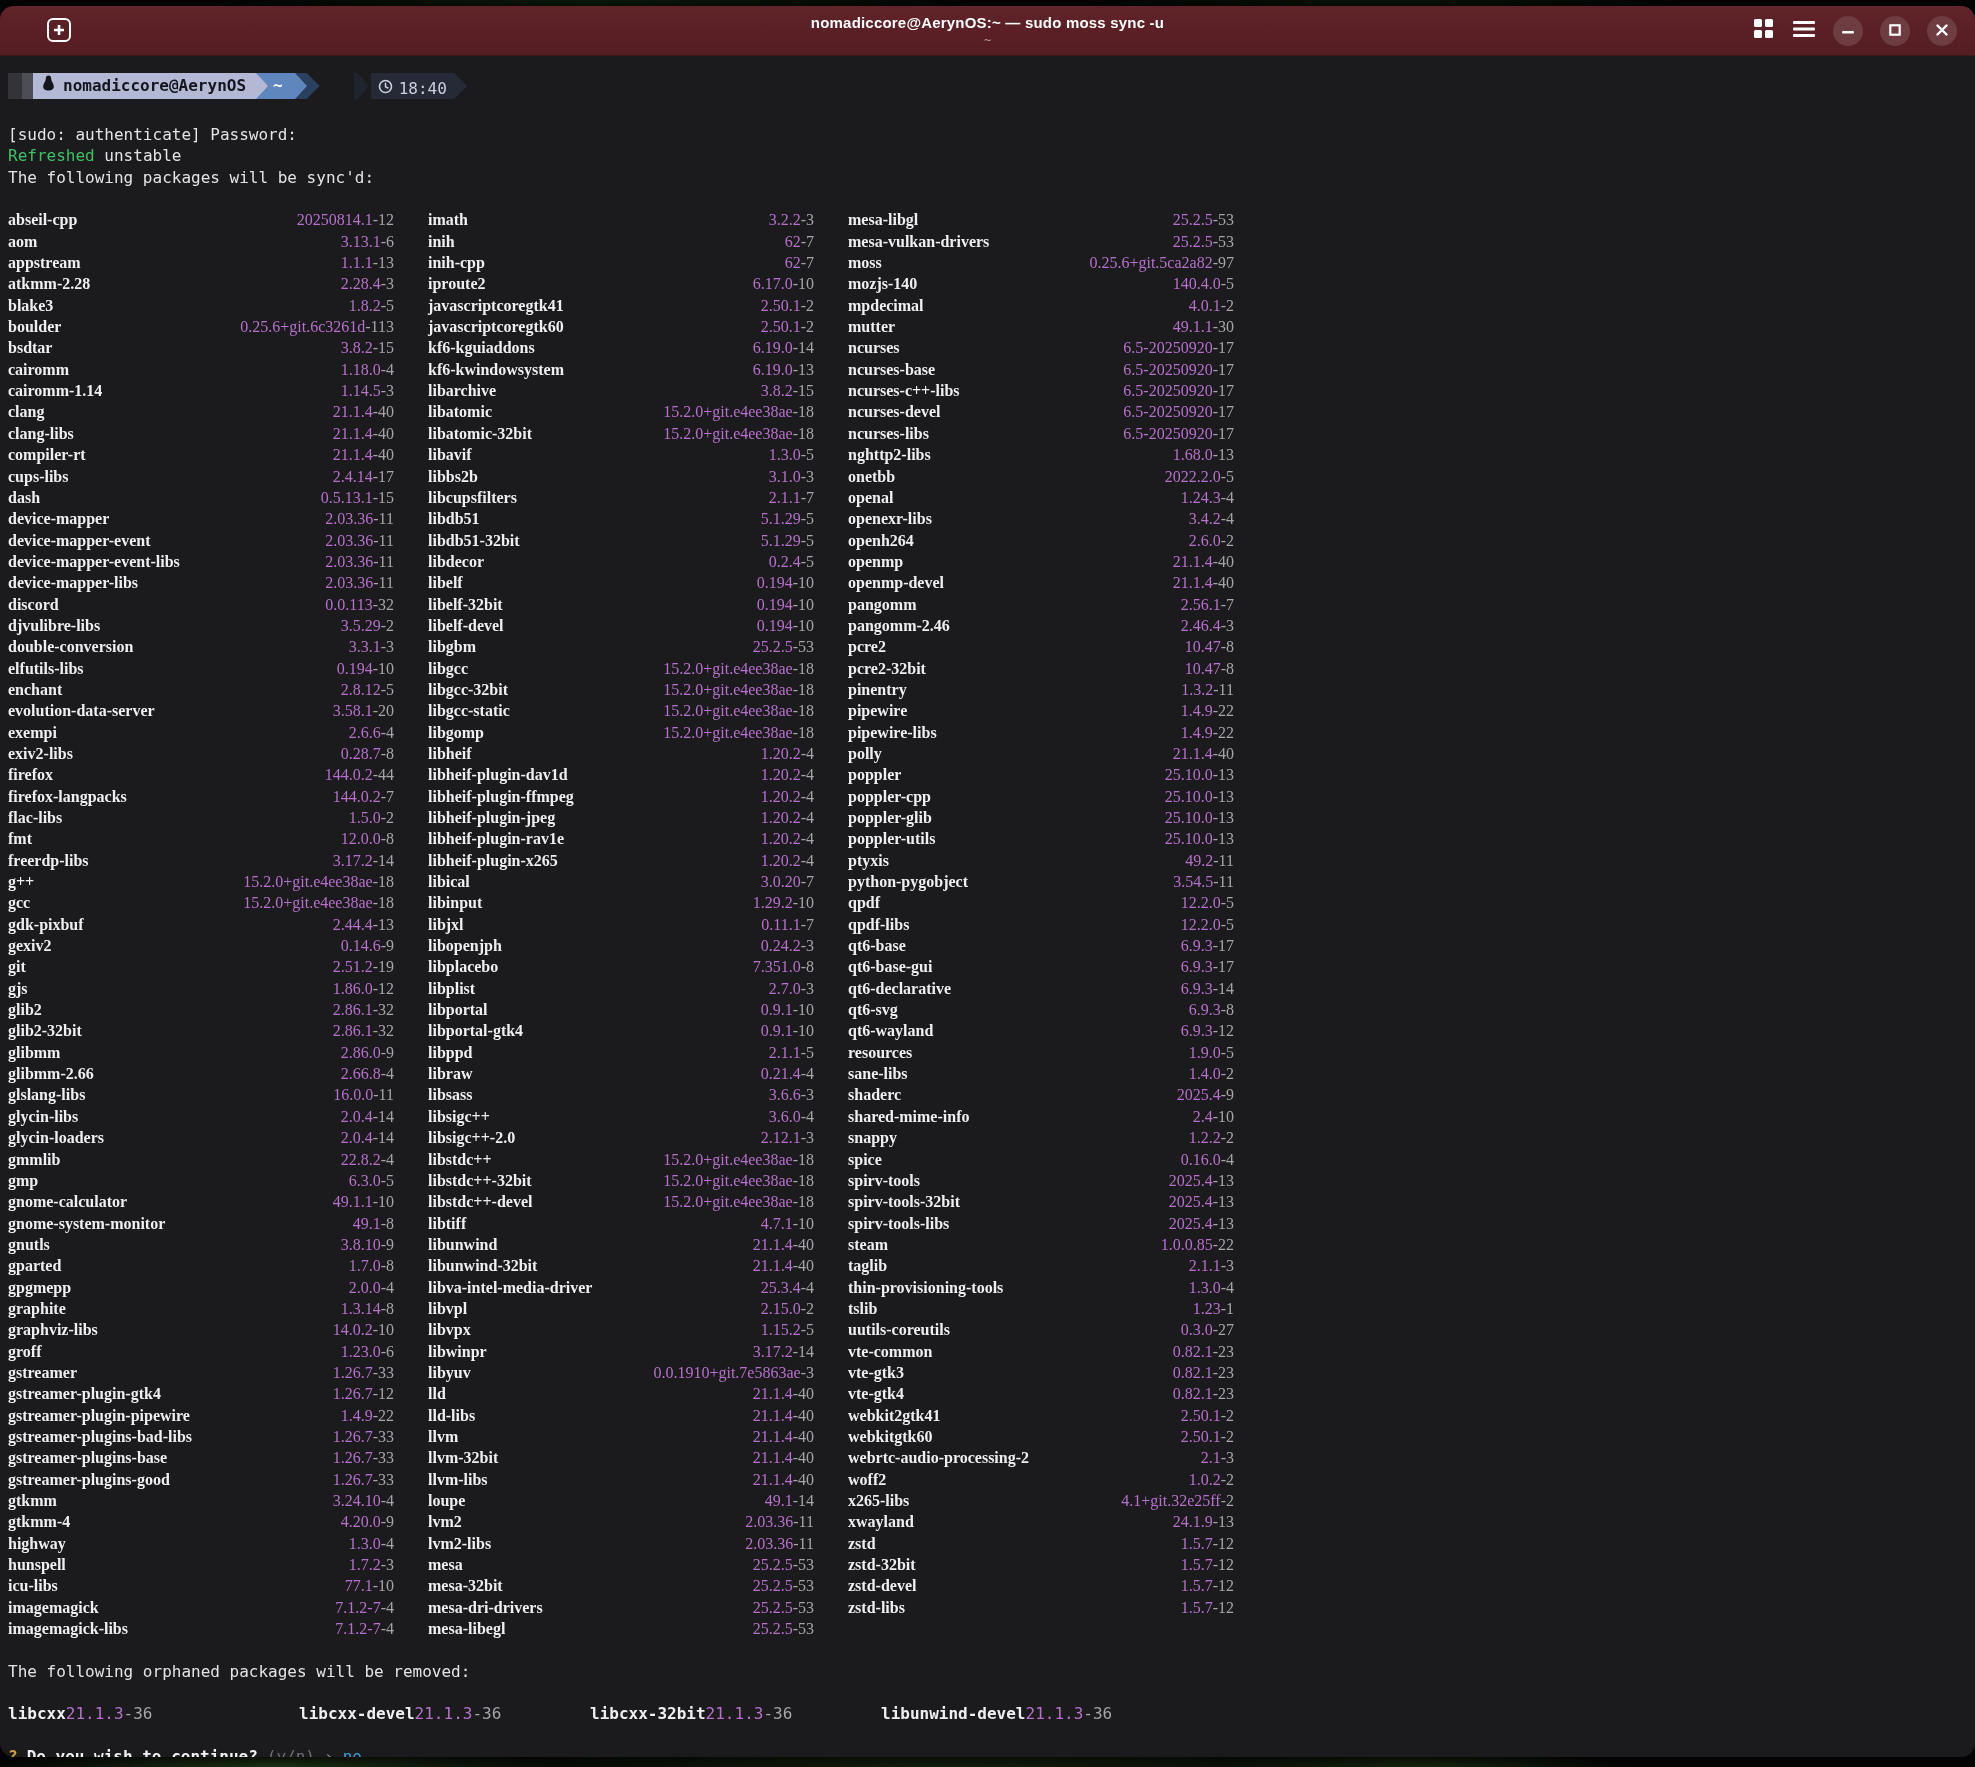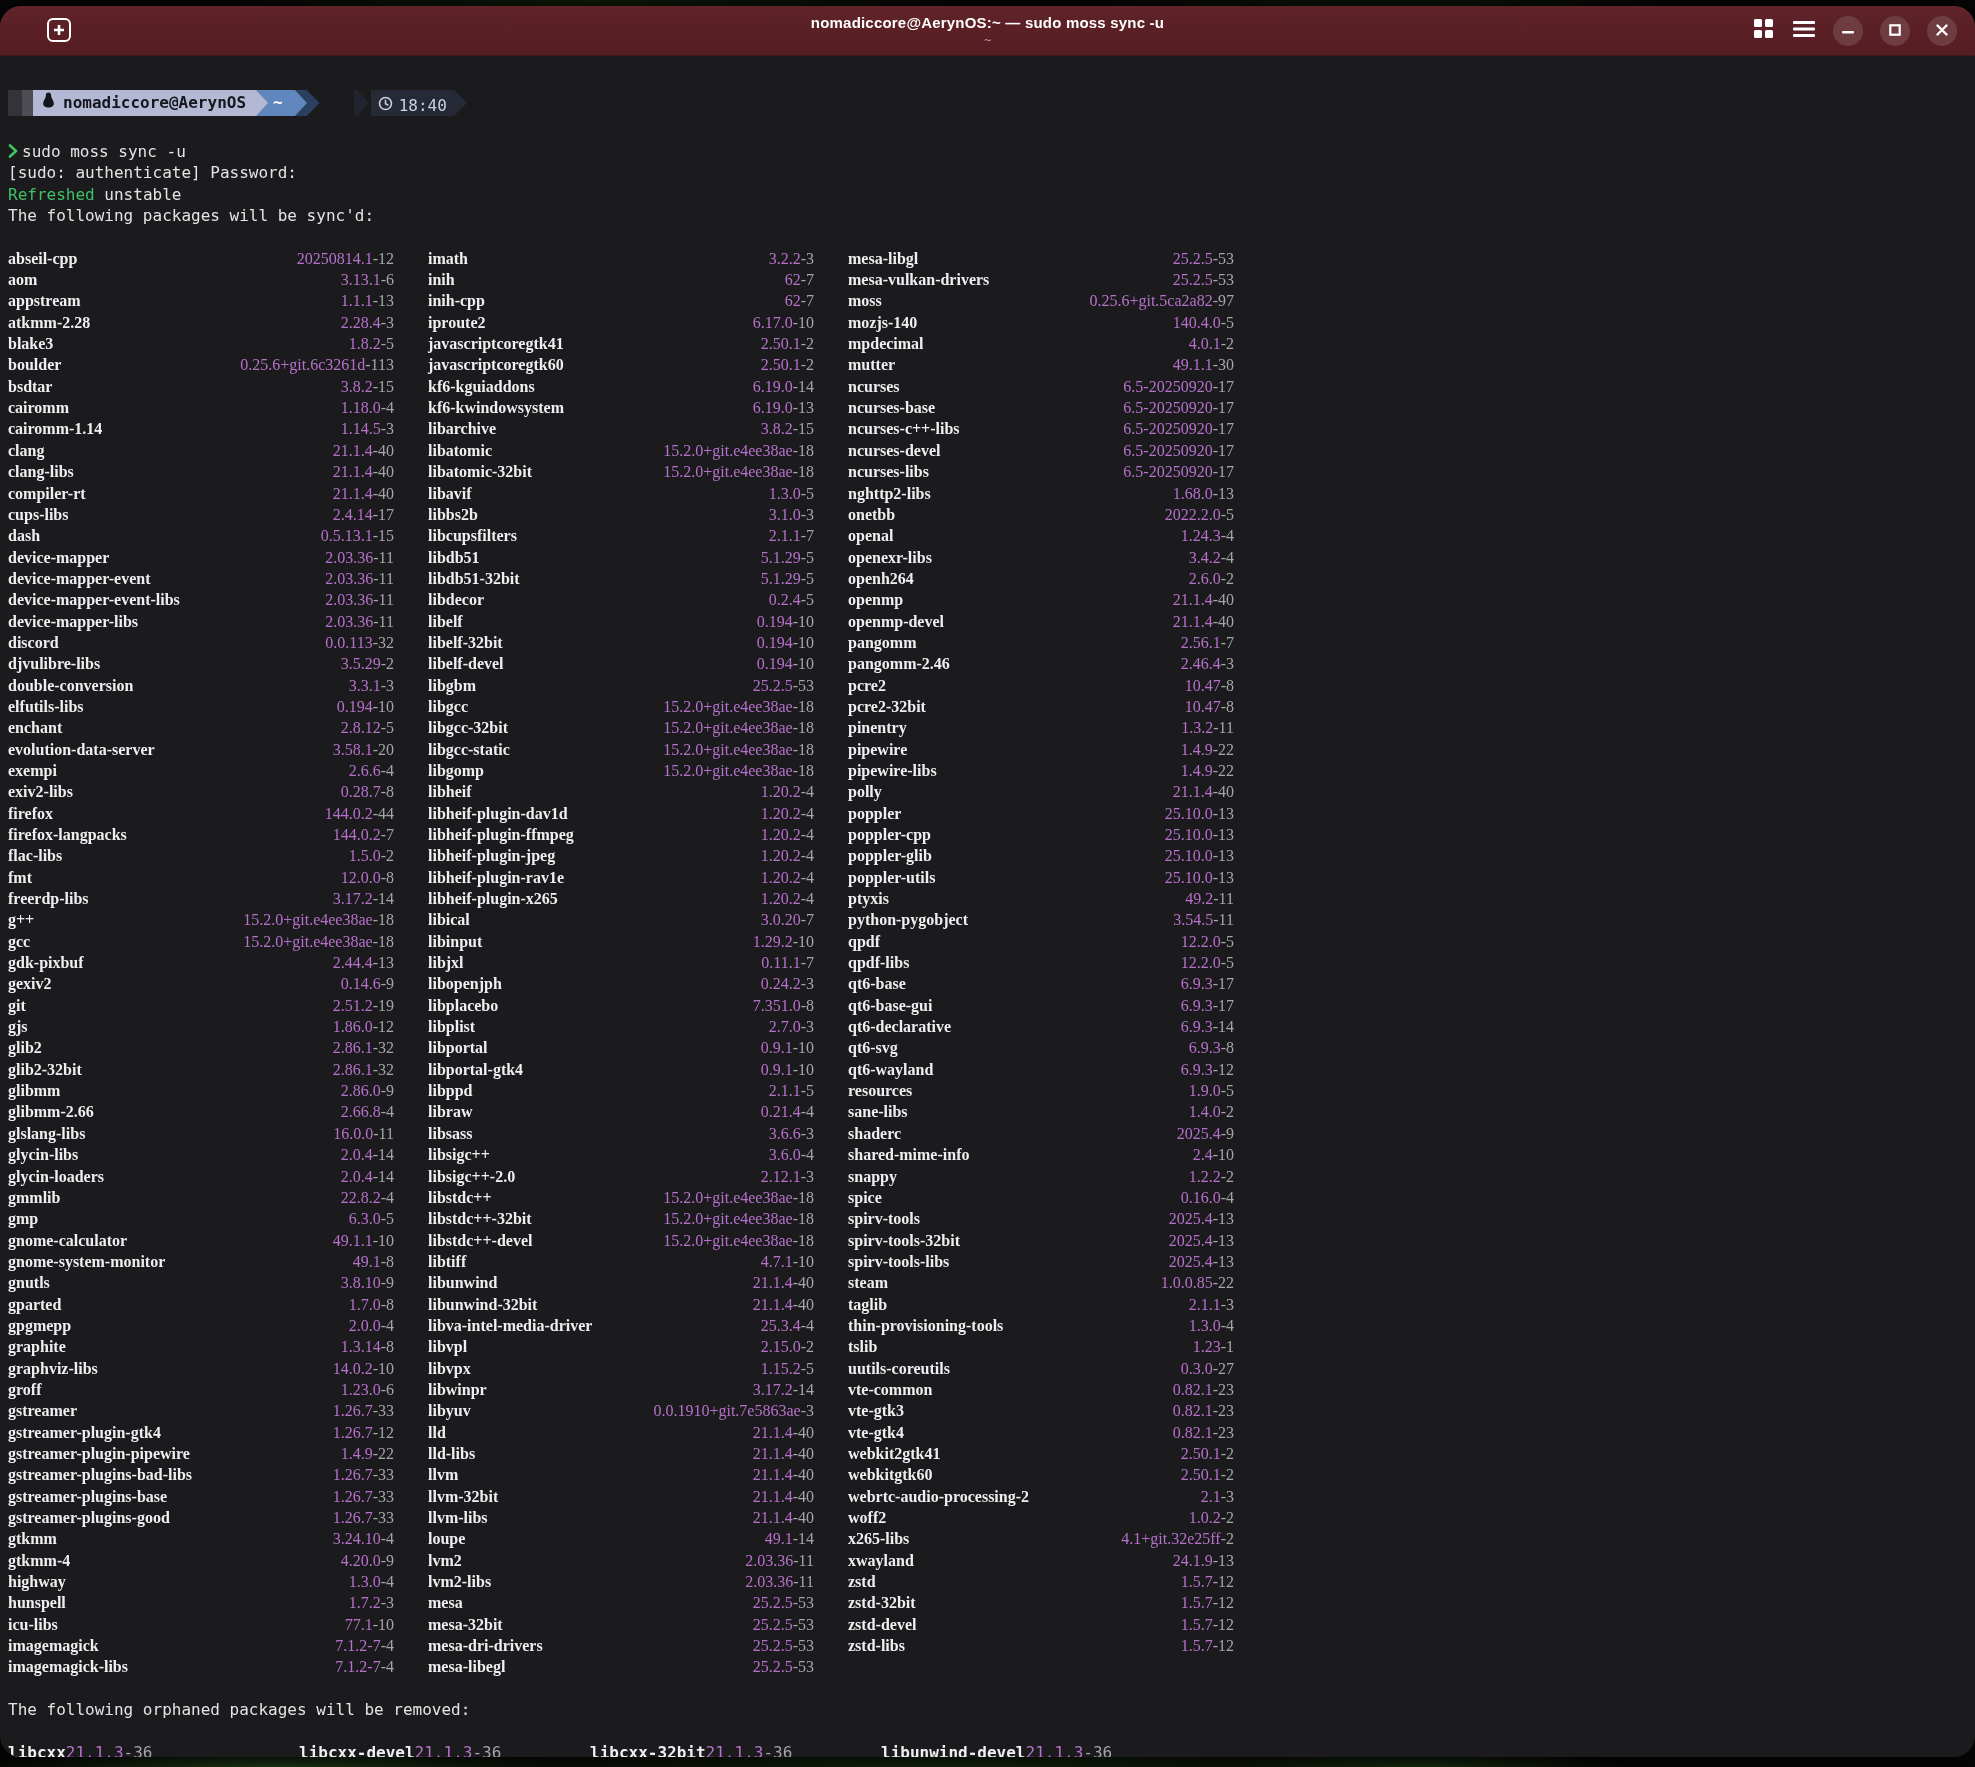--- a/index.html
+++ b/index.html
@@ -10,23 +10,23 @@
       radial-gradient(420px 26px at 14% 100%, #22401a 0%, rgba(12,20,8,0) 70%),
       radial-gradient(700px 34px at 48% 100%, #16290f 0%, rgba(10,16,7,0) 75%),
       radial-gradient(300px 22px at 72% 100%, #1b3413 0%, rgba(10,16,7,0) 70%),
       radial-gradient(500px 26px at 30% 0%, #0f1c0a 0%, rgba(6,9,5,0) 75%),
       radial-gradient(400px 22px at 70% 0%, #0c1608 0%, rgba(6,9,5,0) 75%),
       #050605;
     font-family:"DejaVu Sans Mono", monospace;
   }
   .window {
     position:absolute; left:0; right:0; top:6px; bottom:10px;
-    background:#1b1b1d; border-radius:21px; overflow:hidden;
+    background:#1b1b1d; border-radius:14px; overflow:hidden;
     box-shadow:0 4px 30px rgba(0,0,0,.7);
-    display:flex; flex-direction:column;gap:17px;
+    display:flex; flex-direction:column;
   }
   
   .titlebar {
     flex:none; height:50px; position:relative;
     background:linear-gradient(#602429 0%, #591f25 60%, #541e23 100%);
     border-bottom:1px solid #41181c;
     display:flex; align-items:center; justify-content:center;
   }
   .newtab-btn {
     position:absolute; left:47px; top:12px; width:24px; height:24px;
@@ -176,27 +176,20 @@
           <svg width="15" height="15" viewBox="0 0 15 15">
               <circle cx="7.5" cy="7.5" r="6" fill="none" stroke="#ccd0df" stroke-width="1.6"></circle>
               <path d="M7.5 4.3v3.4l2.4 1.3" fill="none" stroke="#ccd0df" stroke-width="1.5" stroke-linecap="round"></path>
             </svg>
         </span>
         <span>18:40</span>
       </span>
       <span class="tri tri-time"></span>
     </div>
 
-    <div class="line">
-      <span class="chev-icon">
-        <svg width="10" height="14" viewBox="0 0 10 14">
-            <path d="M2 1.5 L8 7 L2 12.5" fill="none" stroke="#3fc55f" stroke-width="2.6" stroke-linecap="round" stroke-linejoin="round"></path>
-          </svg>
-      </span><span>sudo moss sync -u</span>
-    </div>
 
     <div class="line">[sudo: authenticate] Password:</div>
 
     <div class="line">
       <span class="green">Refreshed</span>
       <span>unstable</span>
     </div>
 
     <div class="line">The following packages will be sync'd:</div>
     <div class="blank"></div>

